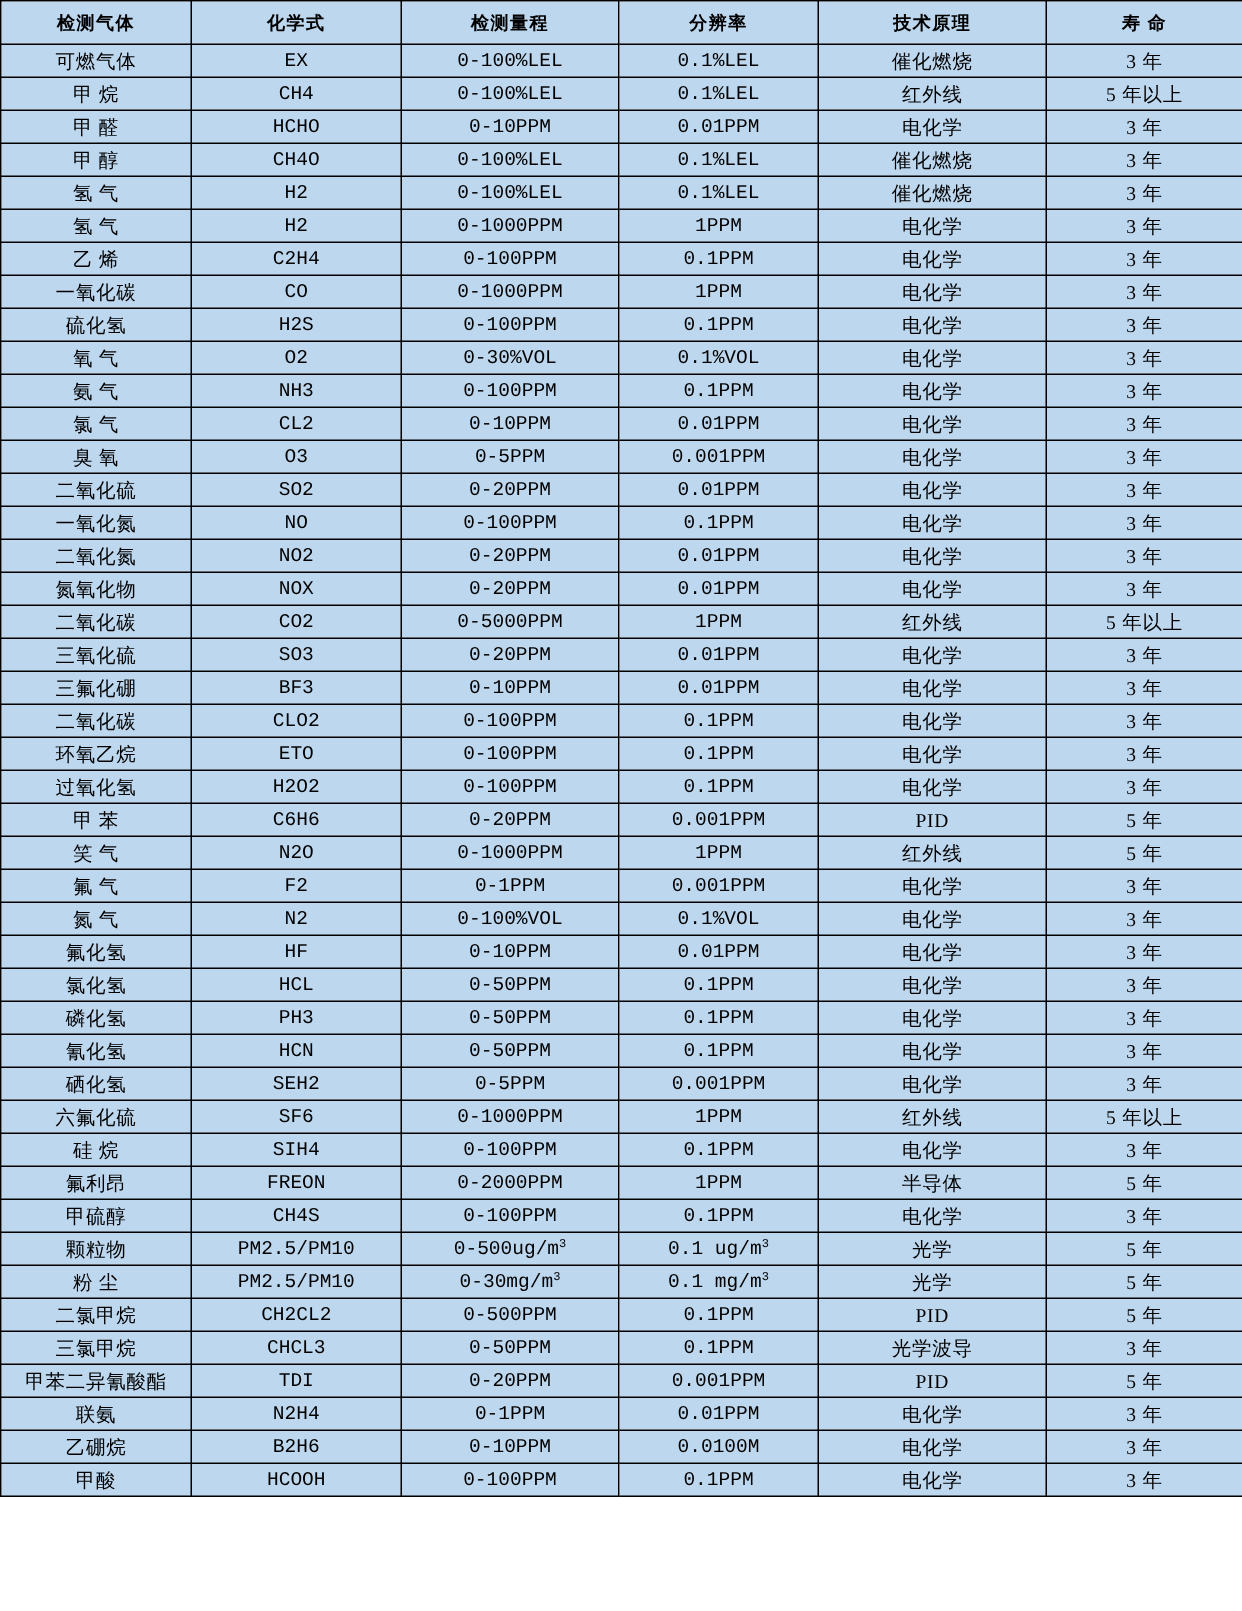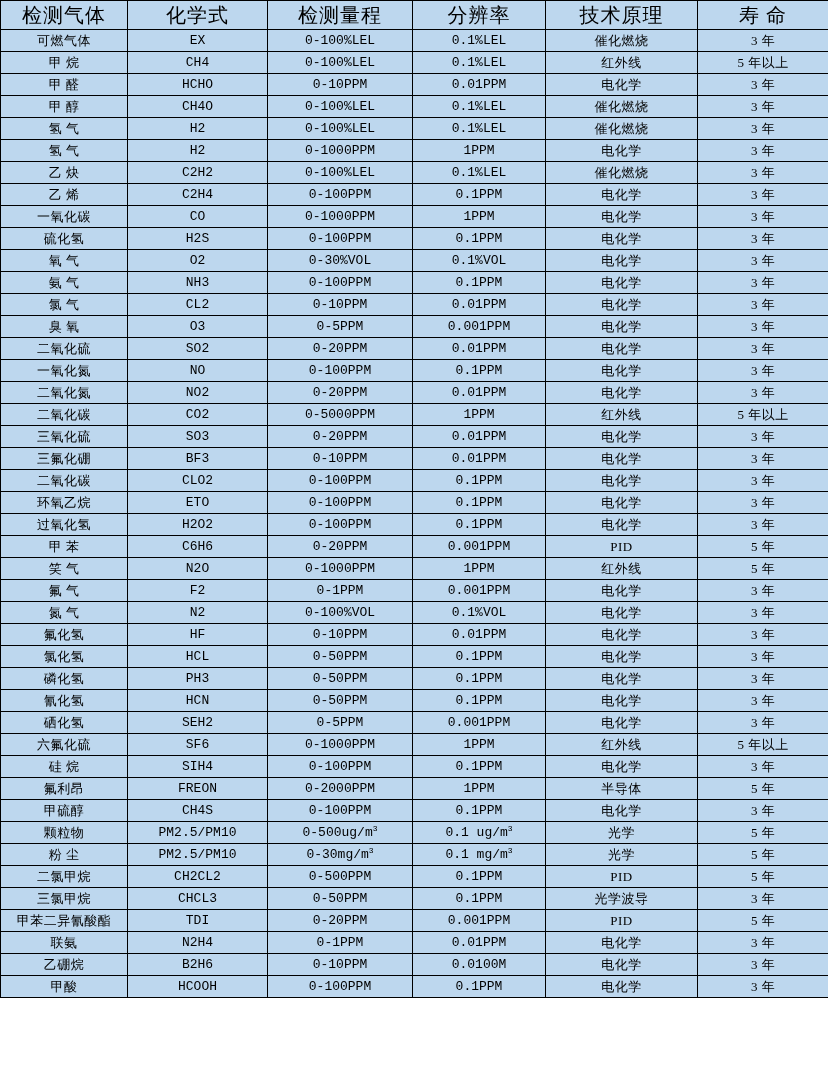--- a/index.html
+++ b/index.html
@@ -22,22 +22,22 @@
     background: #bdd7ee;
     text-align: center;
     vertical-align: middle;
     color: #000000;
     padding: 0;
     overflow: hidden;
     white-space: nowrap;
   }
   table.gas-table thead th {
     height: 28px;
-    font-size: 20px;
-    font-weight: normal;
+    font-size: 12px;
+    font-weight: bold;
     letter-spacing: 1px;
   }
   table.gas-table tbody td {
     height: 21px;
     font-size: 13px;
     font-weight: normal;
   }
   
   col.c0 { width: 127px; }
   col.c1 { width: 140px; }
@@ -120,28 +120,20 @@
       </tr>
       <tr>
         <td class="col-name">氢 气</td>
         <td class="col-formula">H2</td>
         <td class="col-range">0-1000PPM</td>
         <td class="col-res">1PPM</td>
         <td class="col-tech">电化学</td>
         <td class="col-life">3 年</td>
       </tr>
       <tr>
-        <td class="col-name">乙 炔</td>
-        <td class="col-formula">C2H2</td>
-        <td class="col-range">0-100%LEL</td>
-        <td class="col-res">0.1%LEL</td>
-        <td class="col-tech">催化燃烧</td>
-        <td class="col-life">3 年</td>
-      </tr>
-      <tr>
         <td class="col-name">乙 烯</td>
         <td class="col-formula">C2H4</td>
         <td class="col-range">0-100PPM</td>
         <td class="col-res">0.1PPM</td>
         <td class="col-tech">电化学</td>
         <td class="col-life">3 年</td>
       </tr>
       <tr>
         <td class="col-name">一氧化碳</td>
         <td class="col-formula">CO</td>
@@ -202,20 +194,28 @@
         <td class="col-name">一氧化氮</td>
         <td class="col-formula">NO</td>
         <td class="col-range">0-100PPM</td>
         <td class="col-res">0.1PPM</td>
         <td class="col-tech">电化学</td>
         <td class="col-life">3 年</td>
       </tr>
       <tr>
         <td class="col-name">二氧化氮</td>
         <td class="col-formula">NO2</td>
+        <td class="col-range">0-20PPM</td>
+        <td class="col-res">0.01PPM</td>
+        <td class="col-tech">电化学</td>
+        <td class="col-life">3 年</td>
+      </tr>
+      <tr>
+        <td class="col-name">氮氧化物</td>
+        <td class="col-formula">NOX</td>
         <td class="col-range">0-20PPM</td>
         <td class="col-res">0.01PPM</td>
         <td class="col-tech">电化学</td>
         <td class="col-life">3 年</td>
       </tr>
       <tr>
         <td class="col-name">二氧化碳</td>
         <td class="col-formula">CO2</td>
         <td class="col-range">0-5000PPM</td>
         <td class="col-res">1PPM</td>

